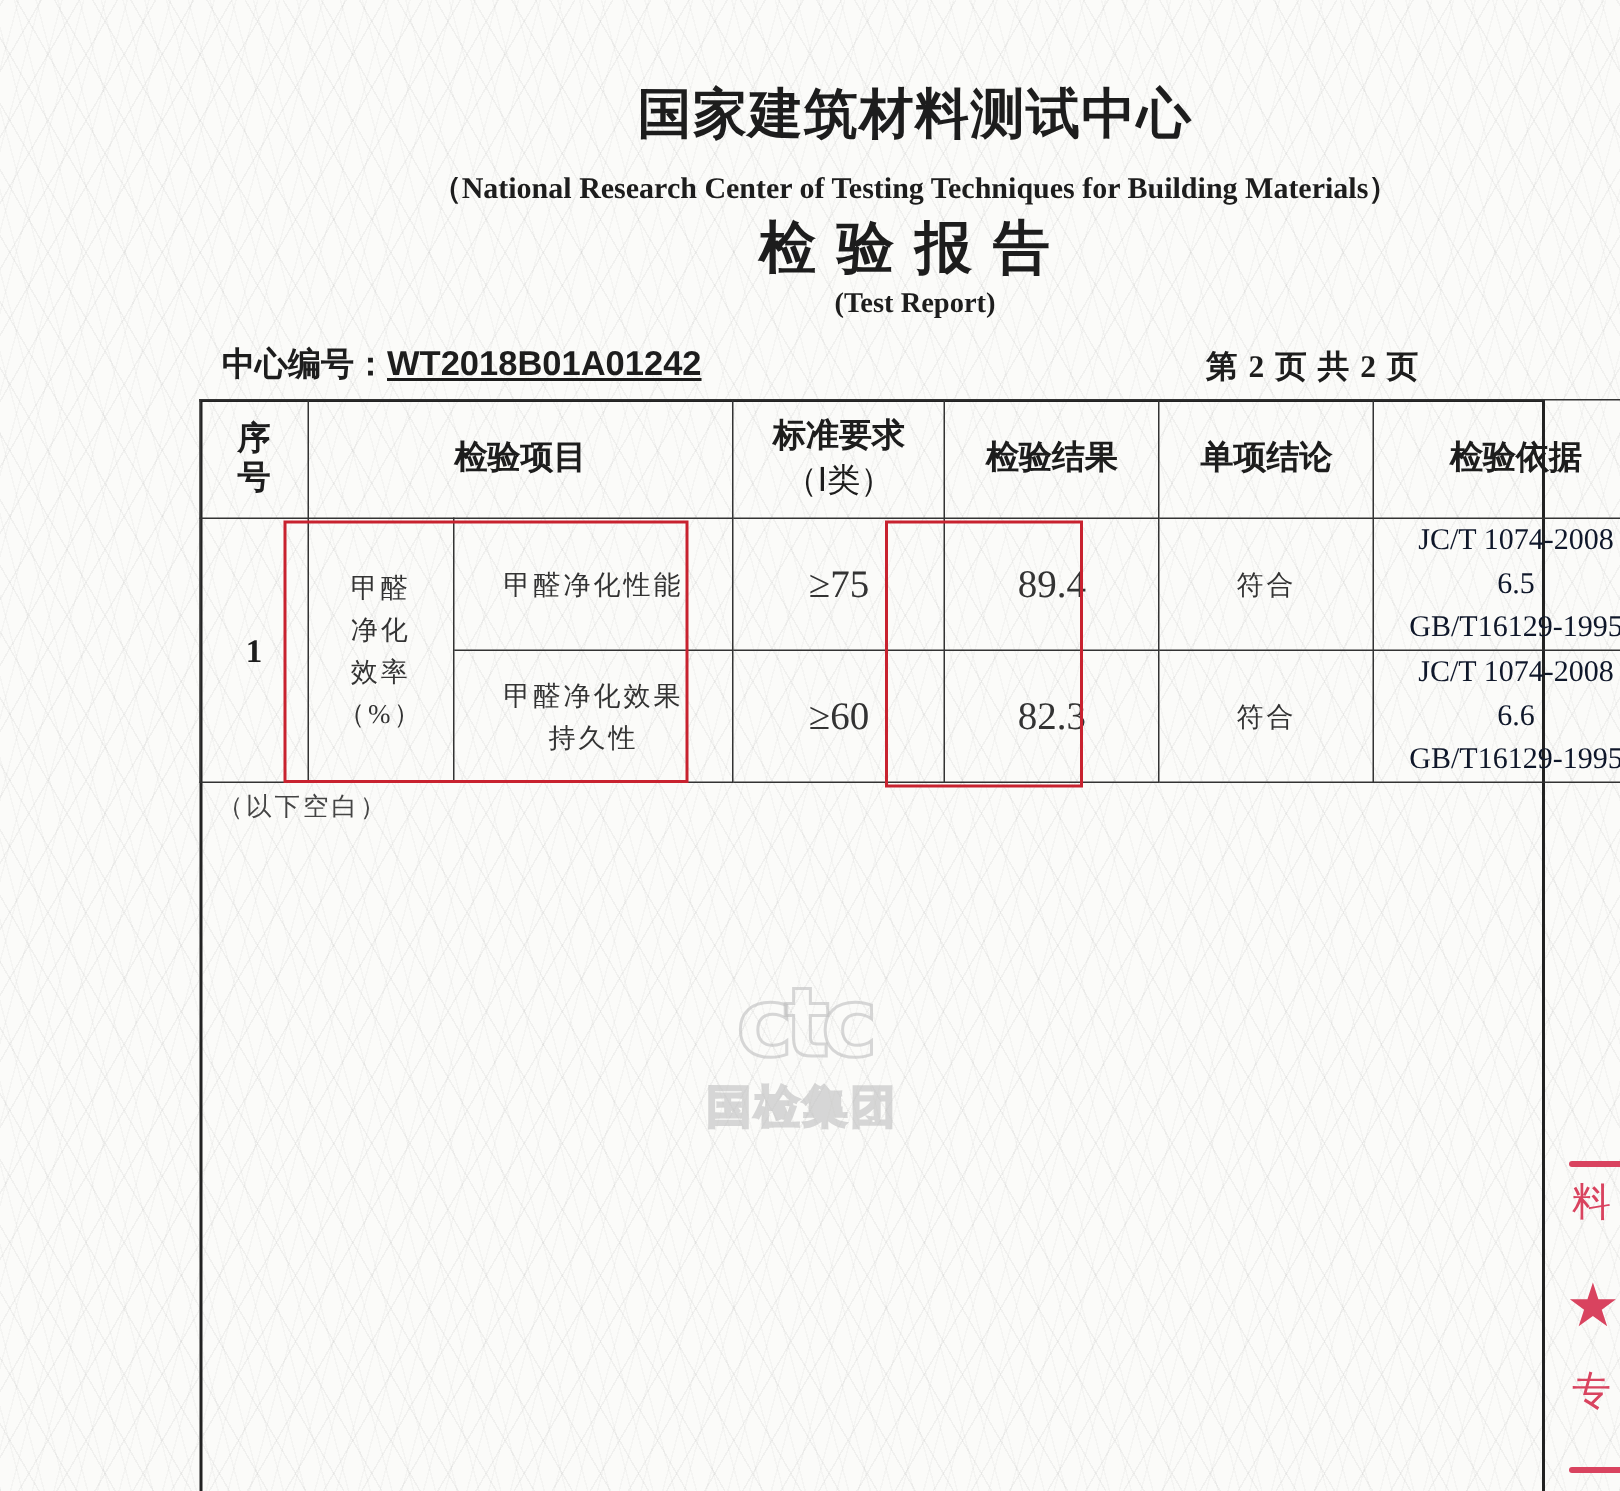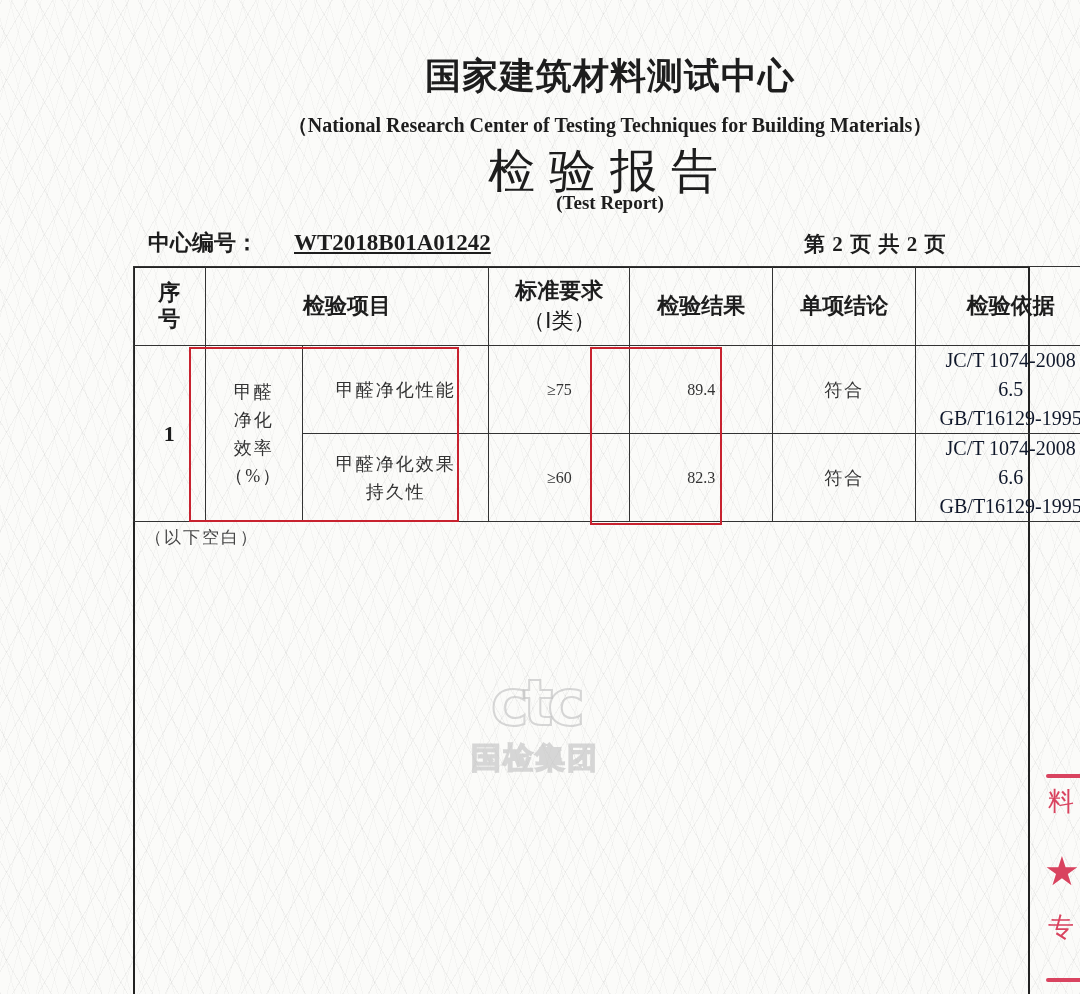--- a/index.html
+++ b/index.html
@@ -8,39 +8,39 @@
   .guilloche{position:absolute;inset:0;
     background-image:
       repeating-linear-gradient(60deg, rgba(150,150,150,0.10) 0 1px, transparent 1px 22px),
       repeating-linear-gradient(-60deg, rgba(150,150,150,0.10) 0 1px, transparent 1px 22px),
       repeating-linear-gradient(75deg, rgba(160,160,160,0.07) 0 1px, transparent 1px 14px),
       repeating-linear-gradient(-75deg, rgba(160,160,160,0.07) 0 1px, transparent 1px 14px);
   }
   .center{position:absolute;left:0;right:0;text-align:center;}
   .title-cn{top:52px;font-family:"DejaVu Sans","Liberation Sans",sans-serif;font-size:36px;font-weight:bold;letter-spacing:1px;left:140px;}
   .title-en{top:112px;font-family:"Liberation Serif",serif;font-size:20px;font-weight:bold;left:140px;}
-  .title-report{top:140px;font-family:"DejaVu Sans","Liberation Sans",sans-serif;font-size:47px;font-weight:normal;letter-spacing:14px;left:140px;}
+  .title-report{top:140px;font-family:"DejaVu Sans","Liberation Sans",sans-serif;font-size:38px;font-weight:bold;letter-spacing:14px;left:140px;}
   .title-report-en{top:192px;font-family:"Liberation Serif",serif;font-size:19px;font-weight:bold;left:140px;}
   .meta-left{position:absolute;left:148px;top:228px;font-size:22px;font-weight:bold;font-family:"DejaVu Sans",sans-serif;}
-  .meta-left .num{font-family:Liberation Serif, serif;text-decoration:underline;font-size:23px;margin-left:36px;}
+  .meta-left .num{font-family:Liberation Sans, sans-serif;text-decoration:underline;font-size:23px;}
   .meta-right{position:absolute;left:804px;top:230px;font-size:21px;font-weight:bold;font-family:"DejaVu Sans",sans-serif;}
   .meta-right .n{font-family:"Liberation Serif",serif;}
   .frame{position:absolute;left:133px;top:266px;width:897px;height:740px;border:2px solid #222;border-bottom:none;box-sizing:border-box;}
   table.rep{position:absolute;left:133px;top:266px;border-collapse:collapse;width:973px;}
   table.rep td{border:1px solid #333;text-align:center;vertical-align:middle;padding:0;}
   .hd{font-family:"DejaVu Sans",sans-serif;font-size:22px;font-weight:bold;height:78px;line-height:30px;}
   .cell-cn{font-family:Liberation Serif, serif;font-size:18px;color:#333;letter-spacing:2px;line-height:28px;}
-  .cell-num{font-family:"Liberation Serif",serif;font-size:16px;color:#333;}
+  .cell-num{font-family:"Liberation Serif",serif;font-size:26px;color:#333;}
   .cell-basis{font-family:"Liberation Serif",serif;font-size:20px;line-height:29px;color:#0f172a;}
   .seq{font-family:"Liberation Serif",serif;font-weight:bold;font-size:22px;}
   .blank-note{position:absolute;left:145px;top:526px;font-family:"DejaVu Sans",sans-serif;font-size:17px;color:#444;letter-spacing:2px;}
   .hl{position:absolute;border:2px solid #c8222f;box-sizing:border-box;}
   .watermark{position:absolute;left:455px;top:648px;width:160px;text-align:center;color:rgba(200,200,200,0.55);}
   .wm-logo{font-family:"DejaVu Sans",sans-serif;font-weight:bold;font-size:64px;letter-spacing:-6px;line-height:70px;
-    color:transparent;margin-top:20px;-webkit-text-stroke:2px rgba(190,190,190,0.6);}
+    color:transparent;-webkit-text-stroke:2px rgba(190,190,190,0.6);}
   .wm-text{font-family:Liberation Serif, serif;font-weight:bold;font-size:30px;letter-spacing:2px;
     color:transparent;-webkit-text-stroke:1.5px rgba(190,190,190,0.6);}
   .stamp{position:absolute;left:1040px;top:770px;width:60px;height:220px;color:#d9435f;}
   .stamp .ch{position:absolute;font-family:"DejaVu Sans",sans-serif;font-size:26px;}
   .stamp .bar{position:absolute;left:6px;width:50px;height:4px;background:#d9435f;border-radius:2px;}
 </style>
 </head>
 <body>
 
 <div class="guilloche"></div>

